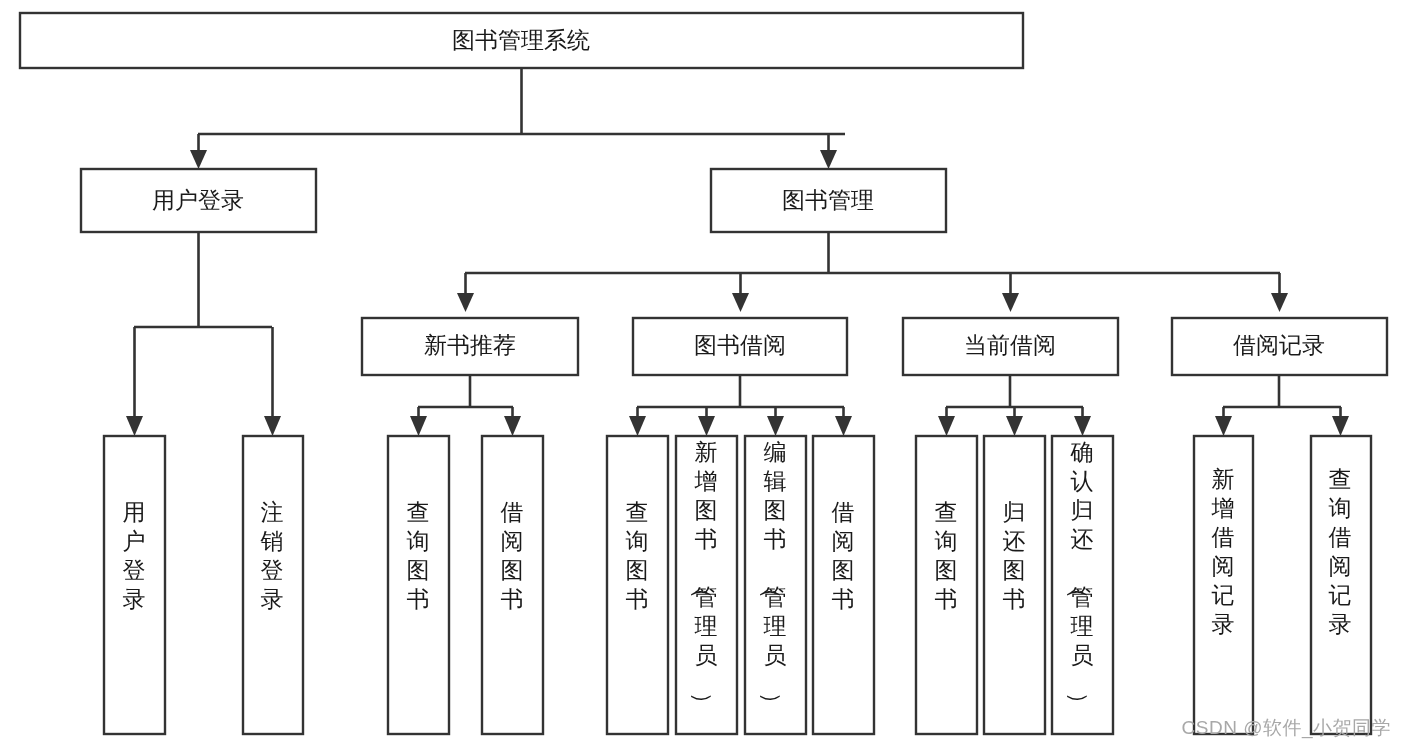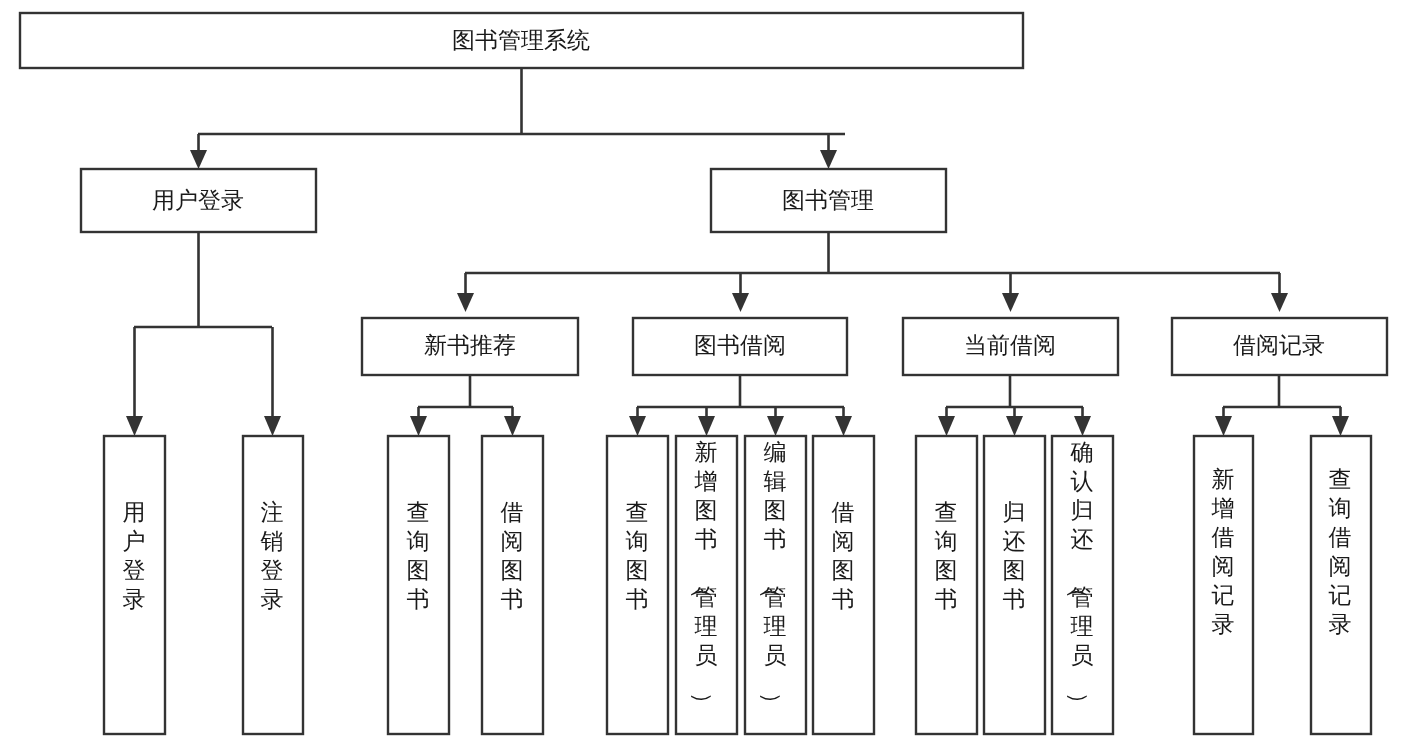--- a/index.html
+++ b/index.html
@@ -229,13 +229,14 @@
       <text class="node-label-v" x="1223" y="487"><tspan x="1223" dy="0">新</tspan><tspan x="1223" dy="29">增</tspan><tspan x="1223" dy="29">借</tspan><tspan x="1223" dy="29">阅</tspan><tspan x="1223" dy="29">记</tspan><tspan x="1223" dy="29">录</tspan></text>
     </g>
 
     <g>
       <rect class="node-box" x="1311" y="436" width="60" height="298"></rect>
       <text class="node-label-v" x="1340" y="487"><tspan x="1340" dy="0">查</tspan><tspan x="1340" dy="29">询</tspan><tspan x="1340" dy="29">借</tspan><tspan x="1340" dy="29">阅</tspan><tspan x="1340" dy="29">记</tspan><tspan x="1340" dy="29">录</tspan></text>
     </g>
 
   </svg>
 
+  <div class="watermark-text">CSDN @软件_小贺同学</div>
 </div>
 
 </body></html>

